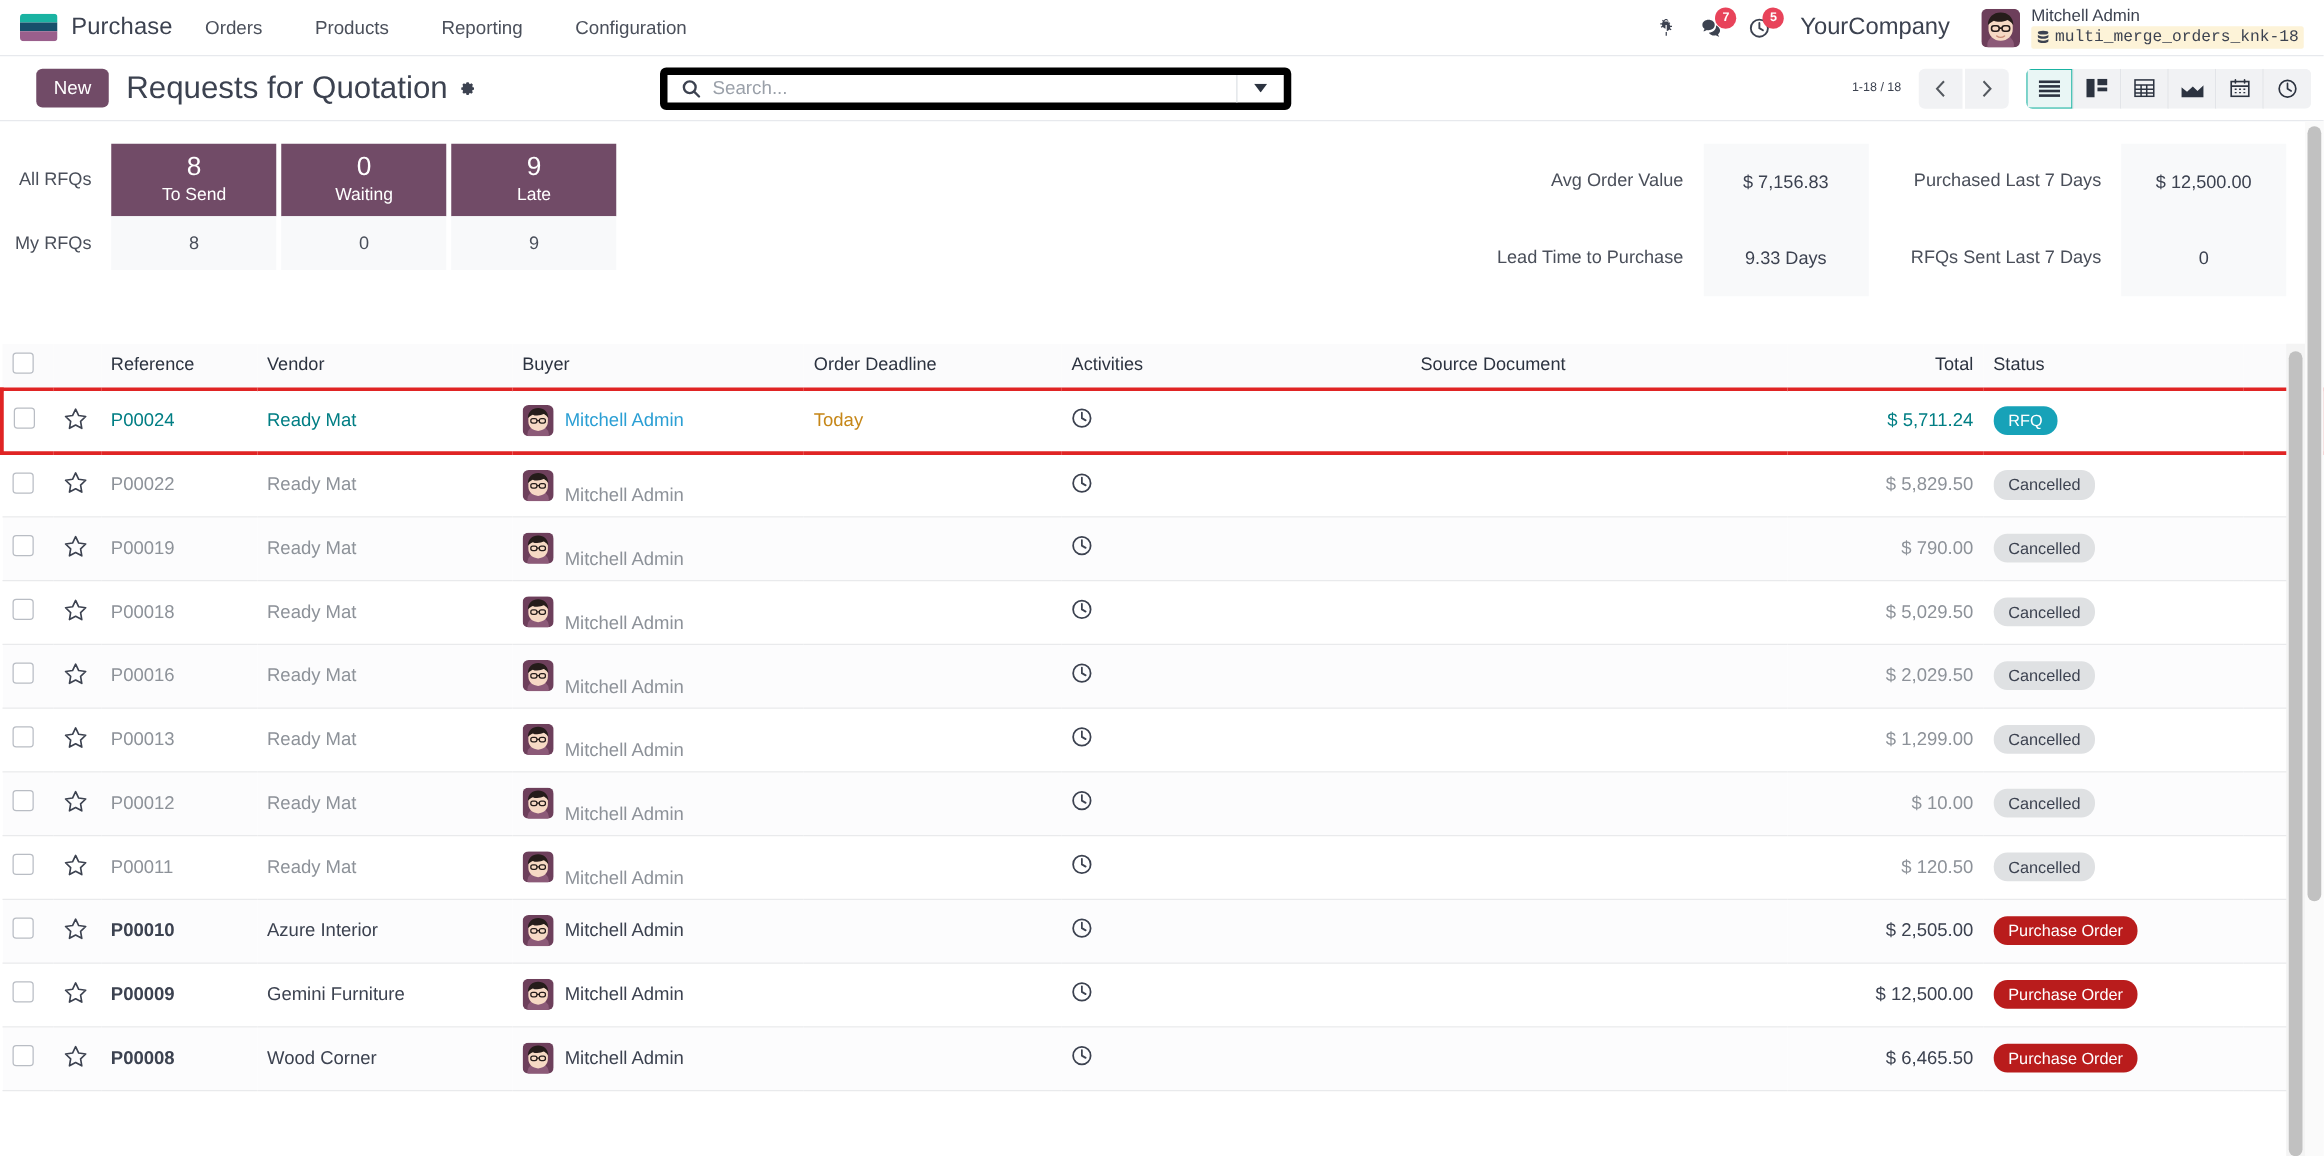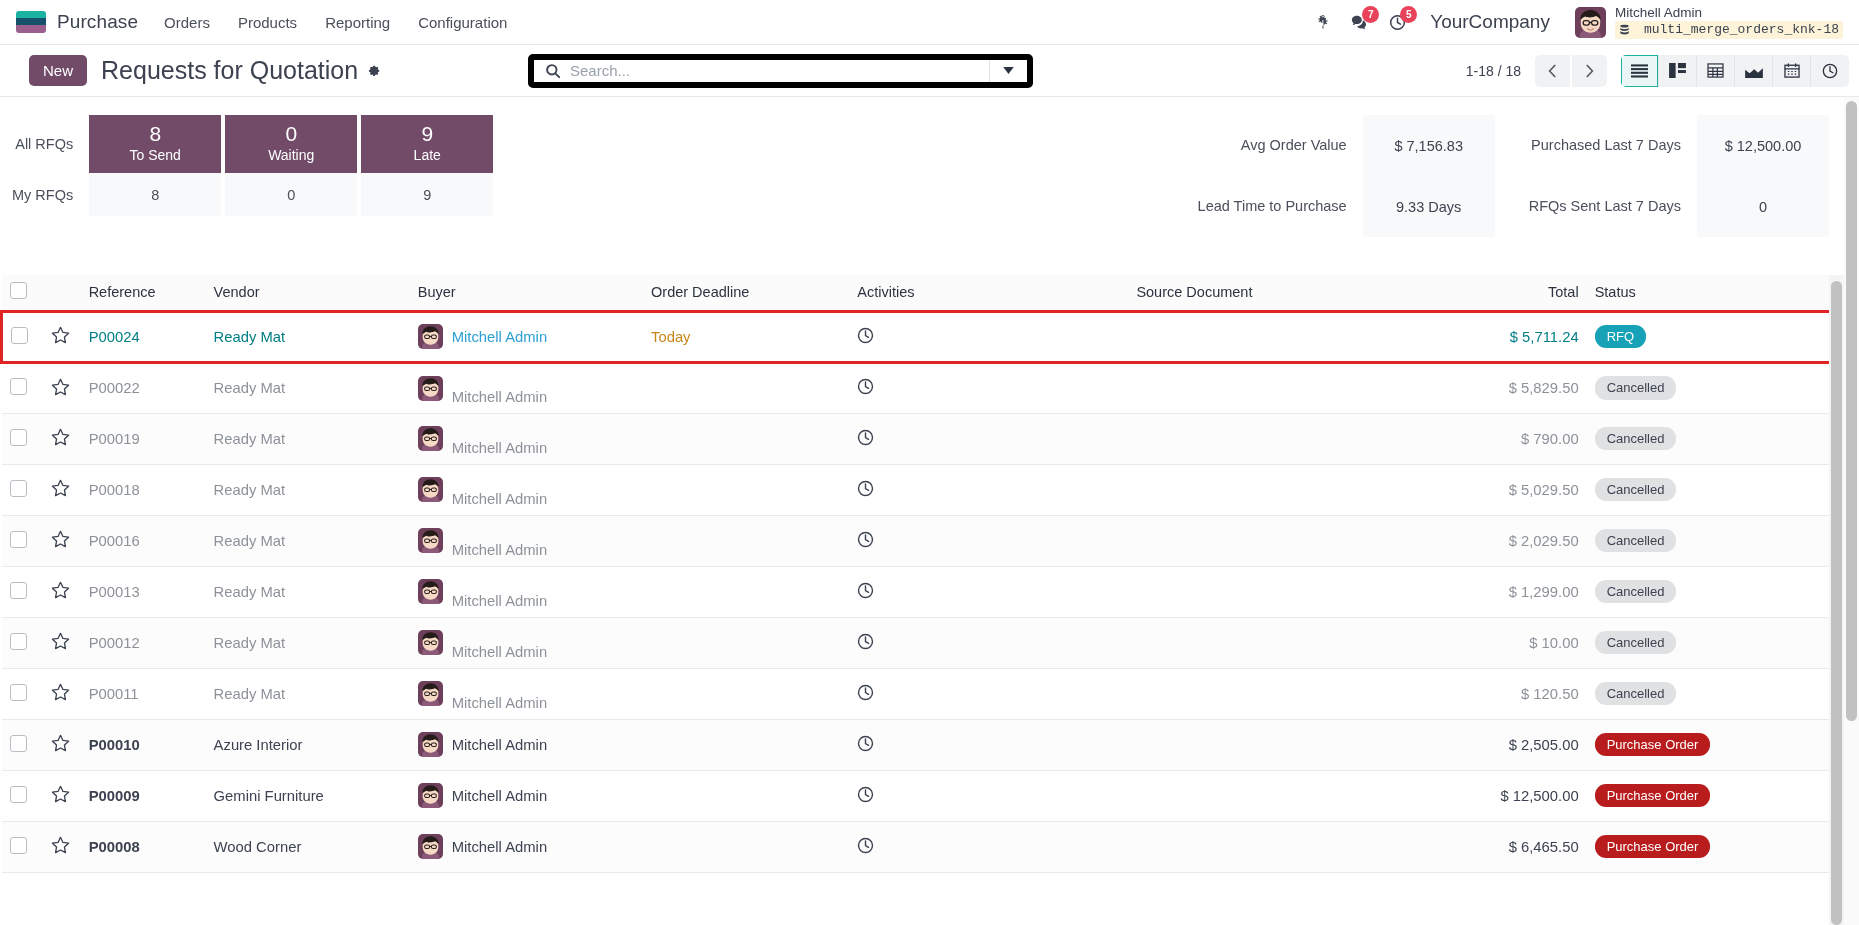--- a/index.html
+++ b/index.html
@@ -21,21 +21,21 @@
     display: flex; flex-direction: column; margin-right: 11px; flex: none;
   }
   .brand-logo i { display: block; width: 100%; }
   .lg1 { height: 32%; background: #1ab3a2; }
   .lg2 { height: 30%; background: #17506b; }
   .lg3 { height: 38%; background: #9a5f8c; }
   .app-name {
     font-size: 19px; color: #3c4250; font-weight: 400;
     margin-right: 26px; letter-spacing: .1px;
   }
-  .nav-menu { display: flex; align-items: flex-start; gap: 28px; }
+  .nav-menu { display: flex; align-items: flex-start; gap: 42px; }
   .nav-menu a {
     font-size: 15px; color: #4a4f5a; text-decoration: none;
     padding: 4px 0; white-space: nowrap;
   }
   .nav-right {
     margin-left: auto; display: flex; align-items: center; gap: 19px;
     padding-right: 4px;
   }
   .nav-ico { color: #3c4250; display: flex; align-items: center; position: relative; }
   .badge-count {
@@ -47,21 +47,21 @@
   .company-name { font-size: 19px; color: #3c4250; margin-left: 4px; }
   .user-block { display: flex; align-items: center; gap: 9px; margin-left: 6px; }
   .avatar-nav {
     width: 31px; height: 31px; border-radius: 5px; overflow: hidden; flex: none;
   }
   .user-text { display: flex; flex-direction: column; line-height: 1.18; }
   .user-name { font-size: 13.5px; color: #3c4250; }
   .db-badge {
     font-family: "Liberation Mono", monospace; font-size: 13px;
     background: #fdf3d8; color: #3c4250; padding: 1px 4px;
-    display: flex; align-items: center; gap: 14px; border-radius: 2px; text-align: center;
+    display: flex; align-items: center; gap: 4px; border-radius: 2px; text-align: center;
   }
 
   
   .cp {
     height: 52px; display: flex; align-items: center;
     background: #fff; border-bottom: 1px solid #e7e9ed;
     padding: 0 10px 0 29px; position: relative; z-index: 20;
   }
   .btn-new {
     background: #714b67; color: #fff; border: none; border-radius: 5px;
@@ -87,21 +87,21 @@
   }
   .search-input::placeholder { color: #9aa0a9; }
   .search-caret {
     width: 38px; height: 100%; border-left: 1px solid #dee2e6;
     display: flex; align-items: center; justify-content: center; cursor: pointer;
   }
 
   .cp-right {
     margin-left: auto; display: flex; align-items: center; gap: 14px;
   }
-  .pager { font-size: 14px; color: #3c4250; white-space: nowrap; }
+  .pager { font-size: 10px; color: #3c4250; white-space: nowrap; }
   .pg-btns { display: flex; }
   .pg-btn {
     width: 35px; height: 32px; background: #f1f2f4; border: none;
     display: flex; align-items: center; justify-content: center;
     cursor: pointer; color: #54595f;
   }
   .pg-btn:first-child { border-radius: 5px 0 0 5px; }
   .pg-btn:last-child { border-radius: 0 5px 5px 0; margin-left: 2px; }
   .viewsw { display: flex; border-radius: 5px; overflow: hidden; }
   .vbtn {

